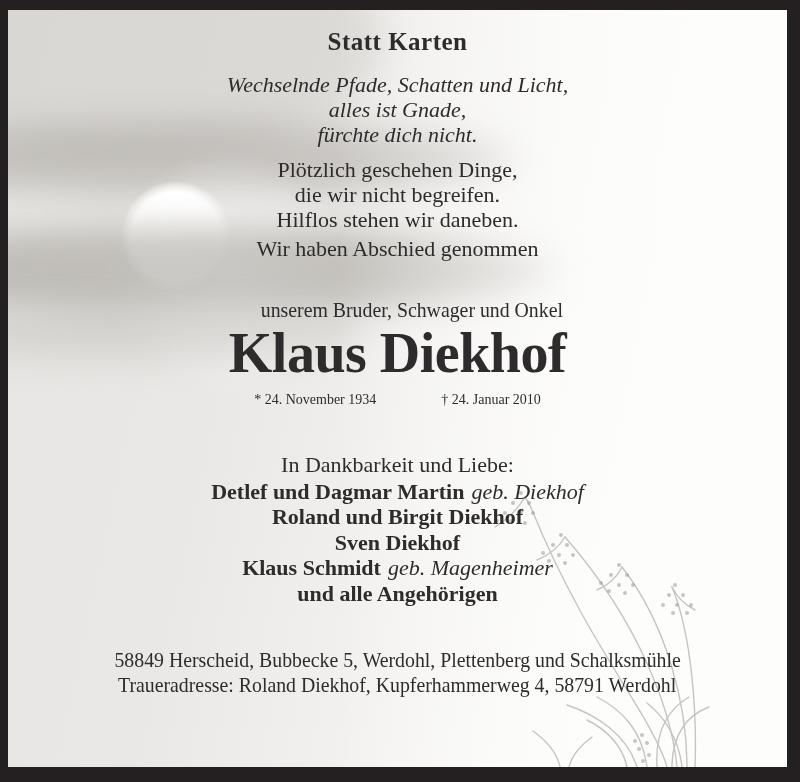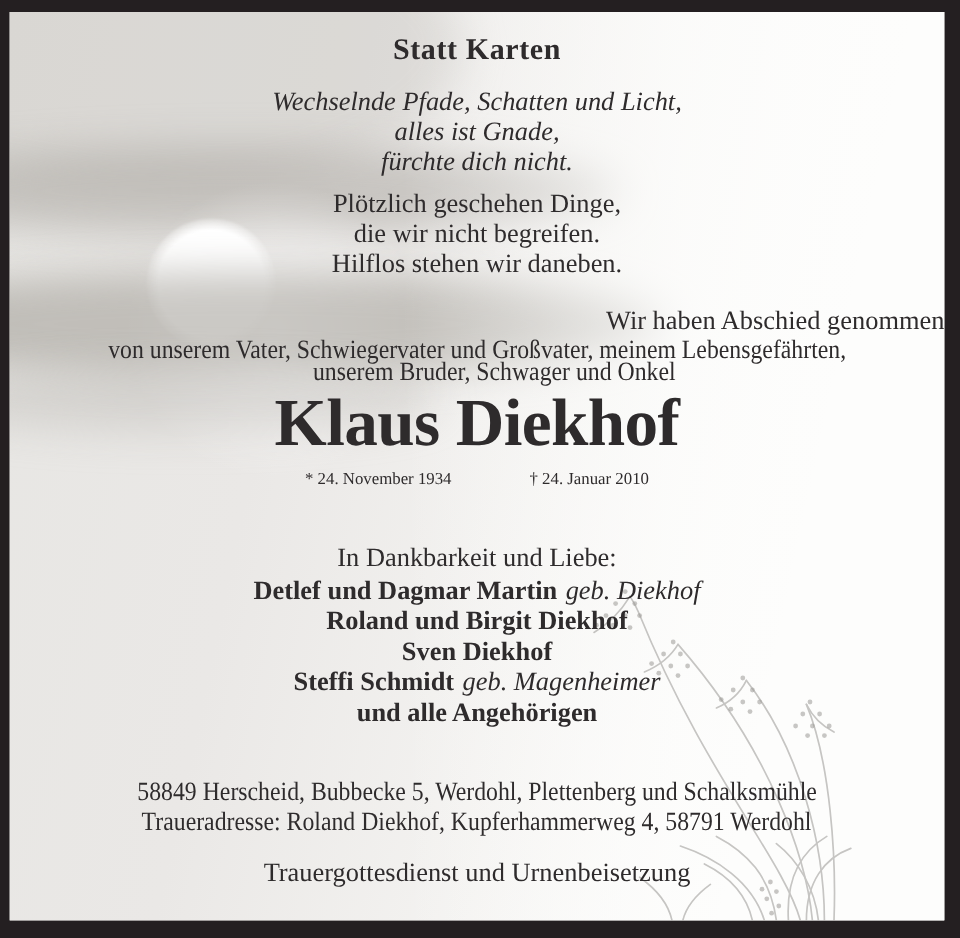--- a/index.html
+++ b/index.html
@@ -32,21 +32,21 @@
       background:linear-gradient(90deg, rgba(253,253,252,0) 42%, rgba(253,253,252,.75) 72%, rgba(253,253,252,.95) 100%);}
   
   .plants{position:absolute;right:0;bottom:0;z-index:1;}
   
   .content{position:absolute;inset:0;z-index:2;}
   .line{position:absolute;left:0;right:0;text-align:center;font-size:22px;line-height:25px;white-space:nowrap;}
   .condensed{display:inline-block;transform:scaleX(.9);transform-origin:50% 50%;white-space:nowrap;}
   .statt{top:19px;font-size:25px;font-weight:bold;letter-spacing:.5px;}
   .poem{top:62px;font-style:italic;}
   .verse{top:147px;}
-  .farewell-1{top:244px;text-align:right;}
+  .farewell-1{top:226px;}
   .farewell-2{top:268px;}
   .farewell-3{top:287px;margin-left:28px;}
   .deceased{top:318px;font-size:56px;line-height:50px;font-weight:bold;letter-spacing:-.5px;}
   .dates{top:377px;font-size:14px;text-align:center;}
   .dates .gap{display:inline-block;width:58px;}
   .gratitude{top:442px;}
   .mourners{top:469px;line-height:25.4px;font-weight:bold;}
   .maiden{font-weight:normal;font-style:italic;margin-left:7px;}
   .maiden:empty{display:none;}
   .places{top:637px;}
@@ -140,23 +140,20 @@
       <div>fürchte dich nicht.</div>
     </div>
 
     <div class="line verse">
       <div>Plötzlich geschehen Dinge,</div>
       <div>die wir nicht begreifen.</div>
       <div>Hilflos stehen wir daneben.</div>
     </div>
 
     <div class="line farewell-1">Wir haben Abschied genommen</div>
-    <div class="line farewell-2">
-      <span class="condensed">von unserem Vater, Schwiegervater und Großvater, meinem Lebensgefährten,</span>
-    </div>
     <div class="line farewell-3">
       <span class="condensed">unserem Bruder, Schwager und Onkel</span>
     </div>
 
     <div class="line deceased">Klaus Diekhof</div>
 
     <div class="line dates">
       <span>* 24. November 1934</span>
       <span class="gap"></span>
       <span>† 24. Januar 2010</span>
@@ -168,32 +165,31 @@
       <div>
         <span>Detlef und Dagmar Martin</span><span class="maiden">geb. Diekhof</span>
       </div>
       <div>
         <span>Roland und Birgit Diekhof</span>
       </div>
       <div>
         <span>Sven Diekhof</span>
       </div>
       <div>
-        <span>Steffi Schmidt</span><span class="maiden">geb. Magenheimer</span>
+        <span>Klaus Schmidt</span><span class="maiden">geb. Magenheimer</span>
       </div>
       <div>
         <span>und alle Angehörigen</span>
       </div>
     </div>
 
     <div class="line places">
       <span class="condensed">58849 Herscheid, Bubbecke 5, Werdohl, Plettenberg und Schalksmühle</span>
     </div>
     <div class="line address">
       <span class="condensed">Traueradresse: Roland Diekhof, Kupferhammerweg 4, 58791 Werdohl</span>
     </div>
 
     <div class="line service">
-      <div>Trauergottesdienst und Urnenbeisetzung</div>
     </div>
 
   </div>
 </div>
 
 </body></html>

